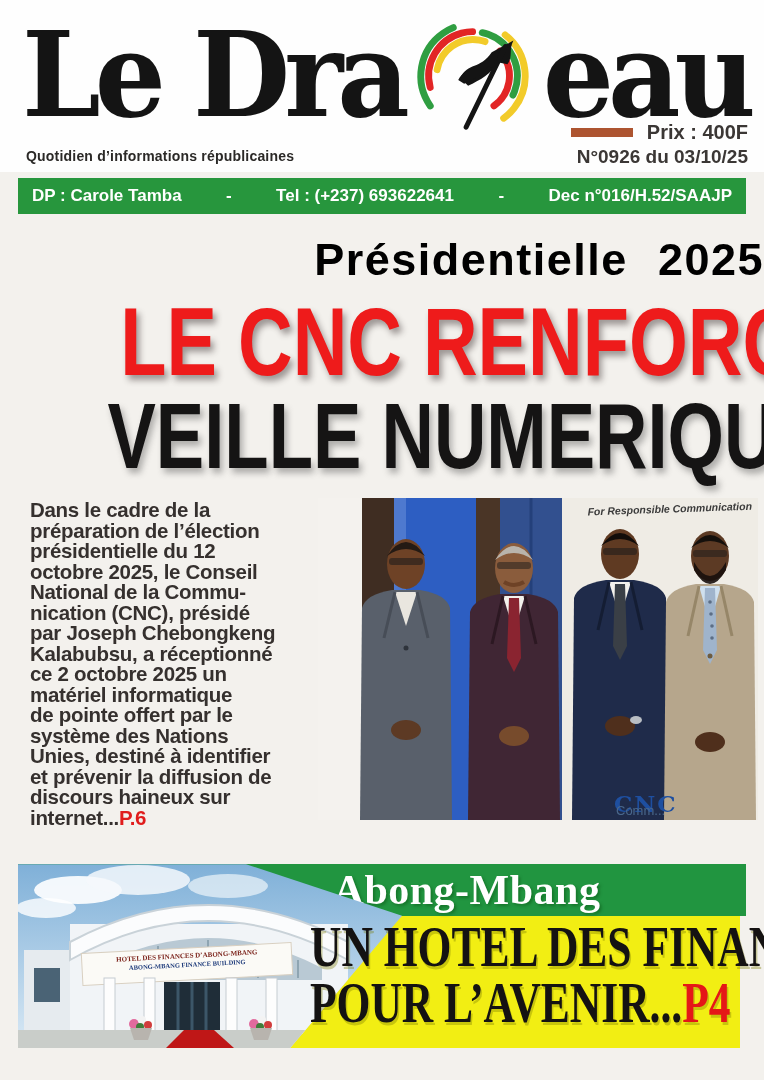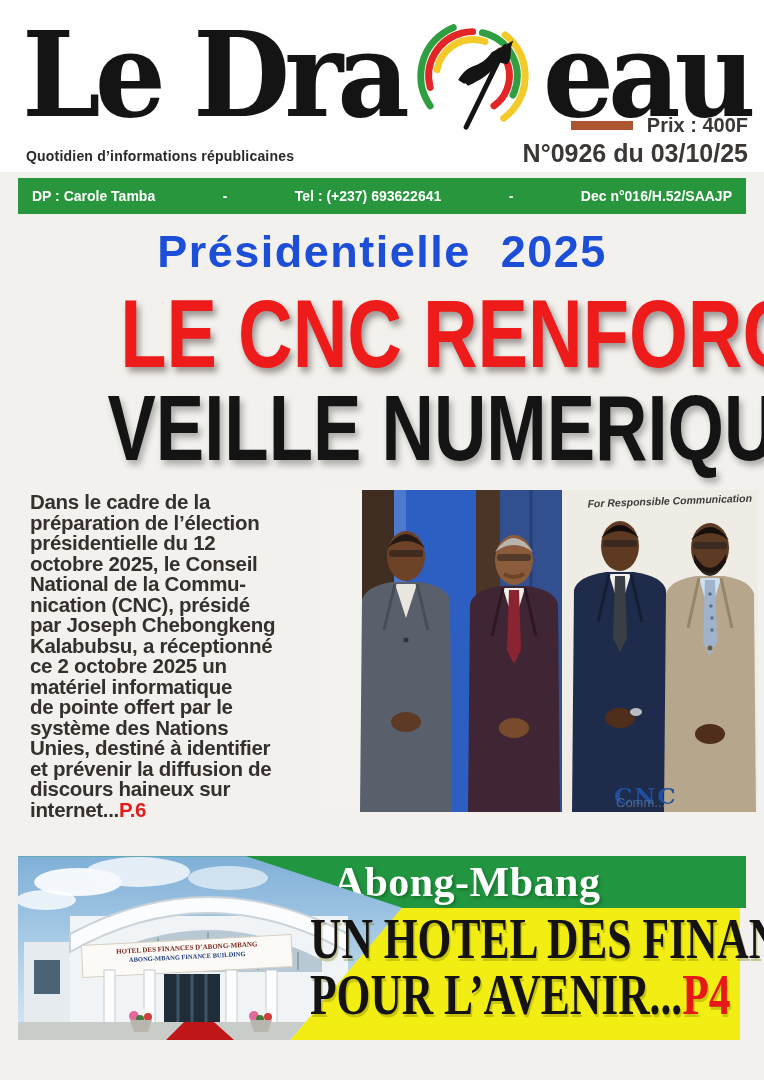--- a/index.html
+++ b/index.html
@@ -29,35 +29,35 @@
   .tagline{
     position:absolute;left:26px;bottom:8px;
     font-size:14px;font-weight:700;color:#2b2927;letter-spacing:.2px;
   }
   .issue-block{
     position:absolute;right:16px;bottom:4px;text-align:right;
   }
   .price-row{display:flex;align-items:center;justify-content:flex-end;gap:14px;}
   .brown-bar{width:62px;height:9px;background:#ad5430;display:inline-block;}
   .price{font-size:20px;font-weight:700;color:#3b3735;}
-  .issue{font-size:25px;font-weight:700;color:#3b3735;margin-top:2px;}
+  .issue{font-size:19px;font-weight:700;color:#3b3735;margin-top:2px;}
 
   
   .contact-bar{
     margin:6px 18px 0 18px;height:36px;background:#27963d;
     display:flex;align-items:center;justify-content:space-between;
     padding:0 14px;box-sizing:border-box;
-    color:#fff;font-size:14px;font-weight:700;
+    color:#fff;font-size:17px;font-weight:700;
   }
   .contact-bar .dash{font-weight:700;}
 
   
   .kicker{
-    margin-top:12px;text-align:center;
-    font-size:45px;font-weight:800;color:#1d4ed8;
+    margin-top:20px;text-align:right;
+    font-size:45px;font-weight:800;color:#000000;
     letter-spacing:1.5px;word-spacing:16px;
   }
   .hl{text-align:center;line-height:.98;white-space:nowrap;}
   .cond{display:inline-block;transform:scaleX(.78);transform-origin:center;white-space:nowrap;}
   .hl-red{margin-top:8px;font-size:97px;font-weight:900;color:#ee1b1b;
     text-shadow:4px 5px 7px rgba(50,40,40,.45);}
   .hl-black{margin-top:2px;font-size:93px;font-weight:900;color:#151414;
     text-shadow:4px 5px 7px rgba(70,70,70,.4);}
 
   

